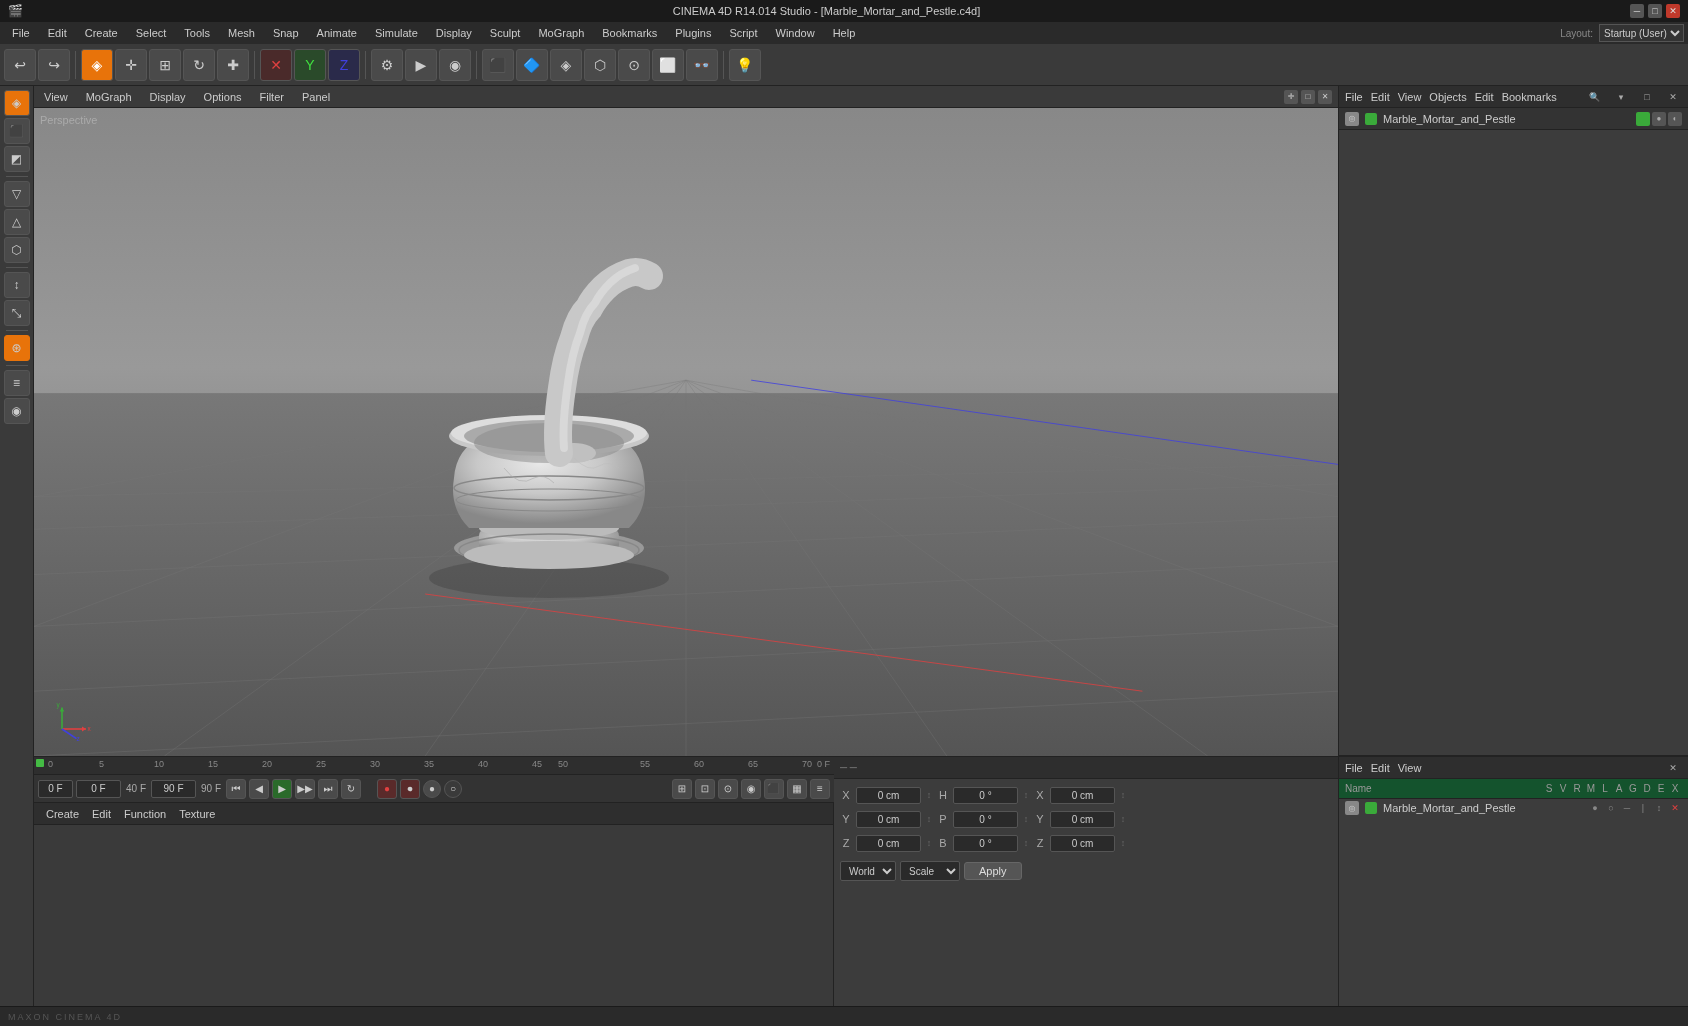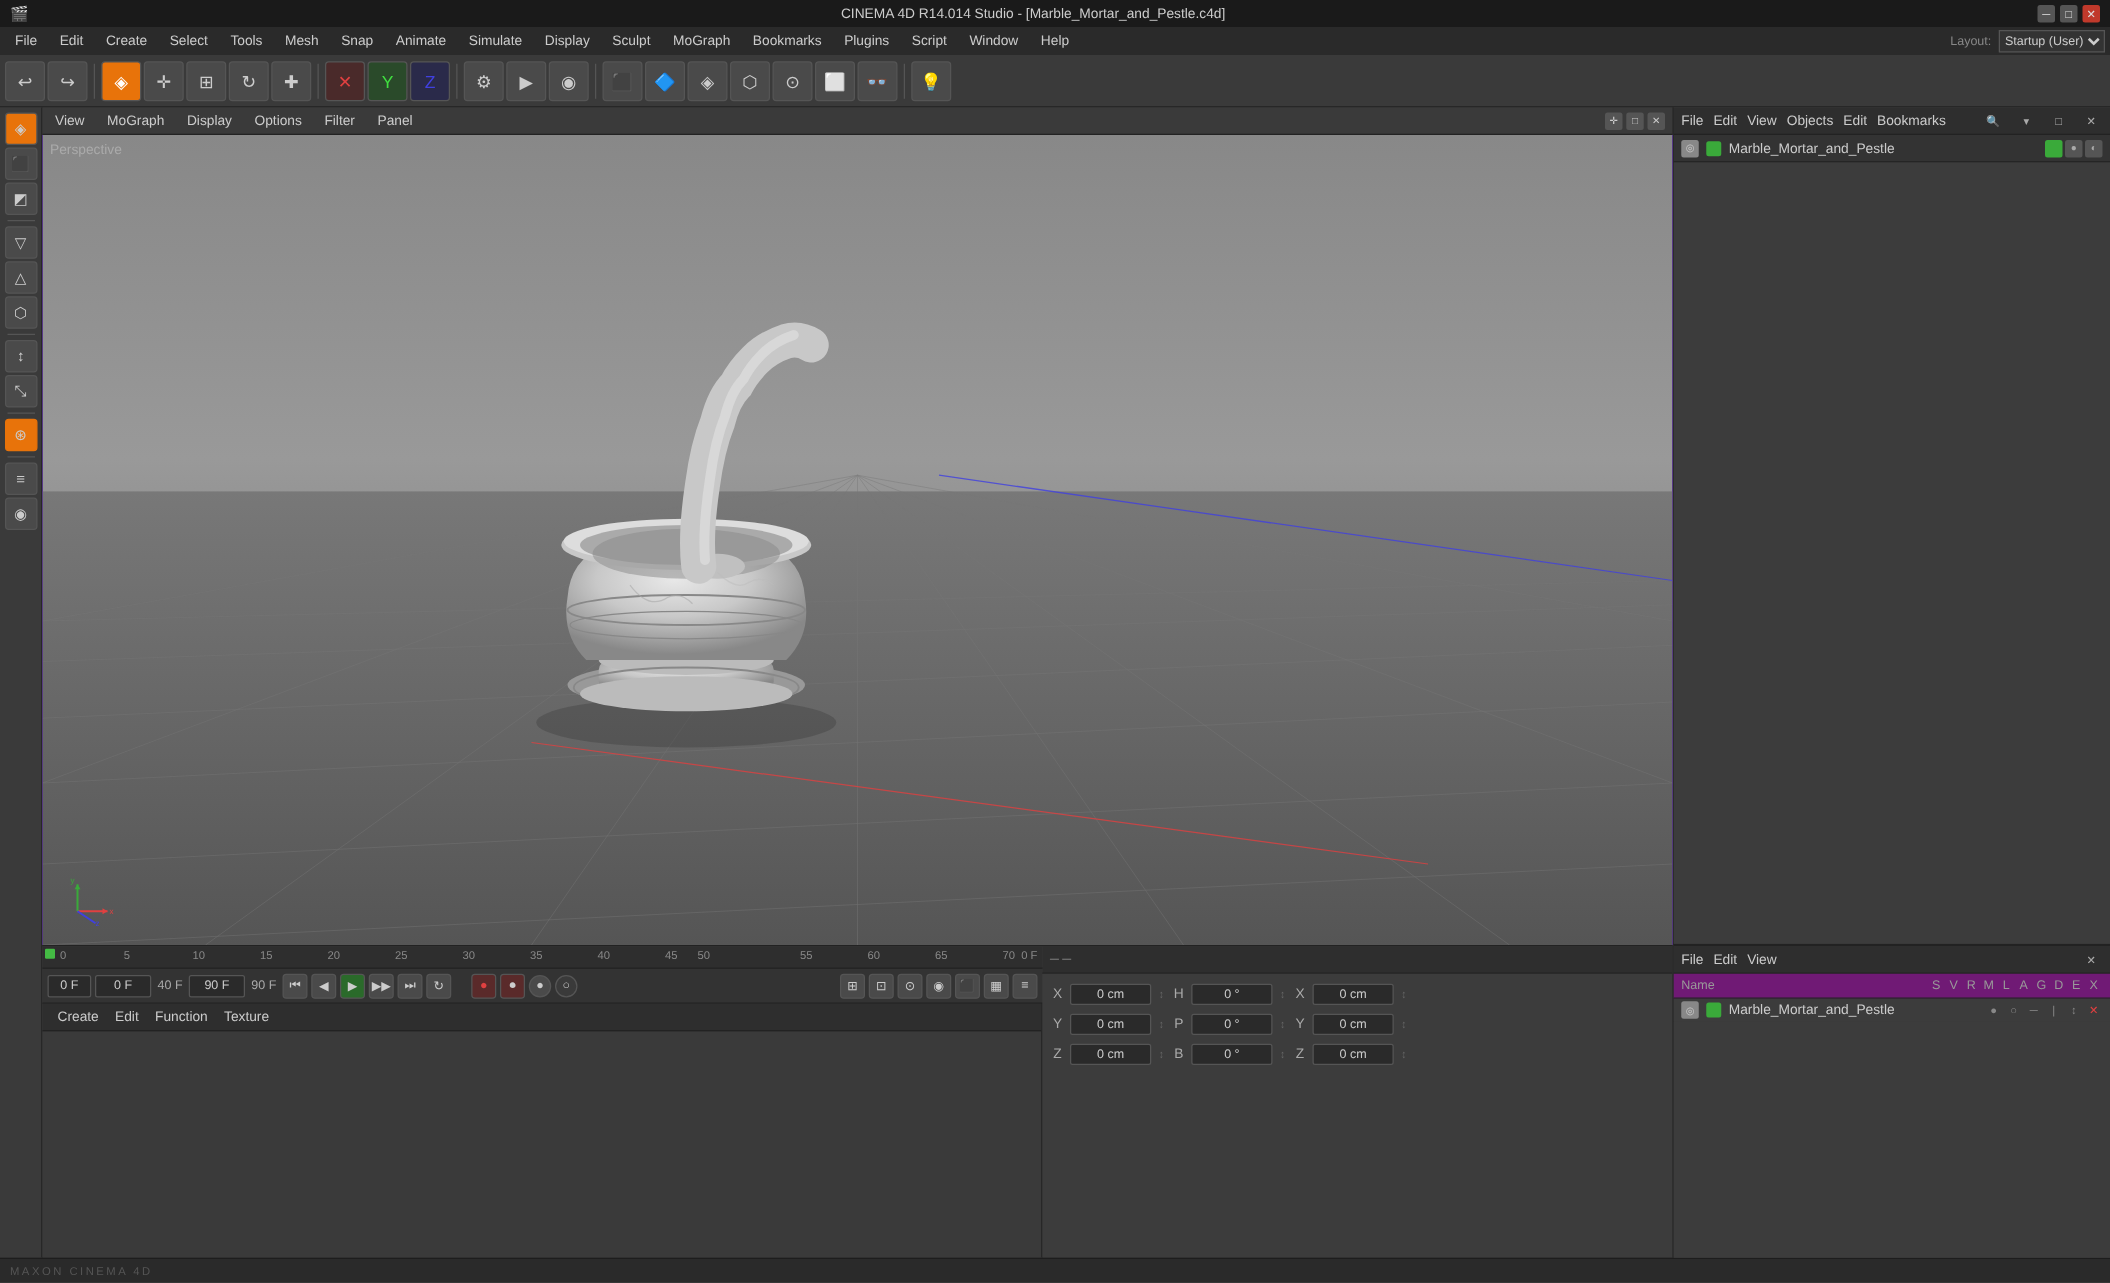--- a/index.html
+++ b/index.html
@@ -62,21 +62,21 @@
     #viewport-header {
       height: 22px; background: #3a3a3a; display: flex; align-items: center;
       padding: 0 6px; border-bottom: 1px solid #222; gap: 10px;
     }
     #viewport-header .vh-item { color: #ccc; cursor: pointer; font-size: 11px; padding: 2px 4px; }
     #viewport-controls { margin-left: auto; display: flex; gap: 3px; align-items: center; }
     .vp-ctrl-btn { width: 14px; height: 14px; background: #555; border-radius: 2px; display: flex; align-items: center; justify-content: center; font-size: 8px; cursor: pointer; }
 
     
     #viewport {
-      flex: 1; background: #6d28d9; position: relative; overflow: hidden; text-decoration: underline;
+      flex: 1; background: #7f1d1d; position: relative; overflow: hidden; text-decoration: underline;
     }
 
     
     #perspective-label {
       position: absolute; top: 6px; left: 6px; color: #aaa; font-size: 11px;
       pointer-events: none;
     }
 
     
     #axis-indicator {
@@ -550,20 +550,32 @@
             <span class="coord-label">Z</span>
             <input class="coord-input" type="text" value="0 cm" style="">
             <span class="coord-sep">↕</span>
             <span class="coord-label2">B</span>
             <input class="coord-input2" type="text" value="0 °" style="">
             <span class="coord-sep">↕</span>
             <span class="coord-label3">Z</span>
             <input class="coord-input3" type="text" value="0 cm" style="">
             <span class="coord-sep">↕</span>
           </div>
+          <div class="coord-bottom">
+            <select class="coord-select">
+              <option>World</option>
+              <option>Local</option>
+            </select>
+            <select class="coord-select">
+              <option>Scale</option>
+              <option>Move</option>
+              <option>Rotate</option>
+            </select>
+            <button class="apply-btn">Apply</button>
+          </div>
         </div>
       </div>
 
     </div>
   </div>
 
   <div id="right-combined">
 
     <div style="flex:1; display:flex; flex-direction:column; border-bottom:1px solid #222;">
 
@@ -598,21 +610,21 @@
     <div id="right-bottom" style="height:250px;">
 
       <div id="rb-header">
         <span class="om-header-item">File</span>
         <span class="om-header-item">Edit</span>
         <span class="om-header-item">View</span>
         <div style="flex:1;"></div>
         <div class="om-btn">✕</div>
       </div>
 
-      <div style="height:20px; background:#701a75; display:flex; align-items:center; padding:0 6px; border-bottom:1px solid #222; font-size:10px; color:#999;">
+      <div style="height:20px; background:#14532d; display:flex; align-items:center; padding:0 6px; border-bottom:1px solid #222; font-size:10px; color:#999;">
         <span style="flex:1;">Name</span>
         <span style="width:14px; text-align:center;">S</span>
         <span style="width:14px; text-align:center;">V</span>
         <span style="width:14px; text-align:center;">R</span>
         <span style="width:14px; text-align:center;">M</span>
         <span style="width:14px; text-align:center;">L</span>
         <span style="width:14px; text-align:center;">A</span>
         <span style="width:14px; text-align:center;">G</span>
         <span style="width:14px; text-align:center;">D</span>
         <span style="width:14px; text-align:center;">E</span>

